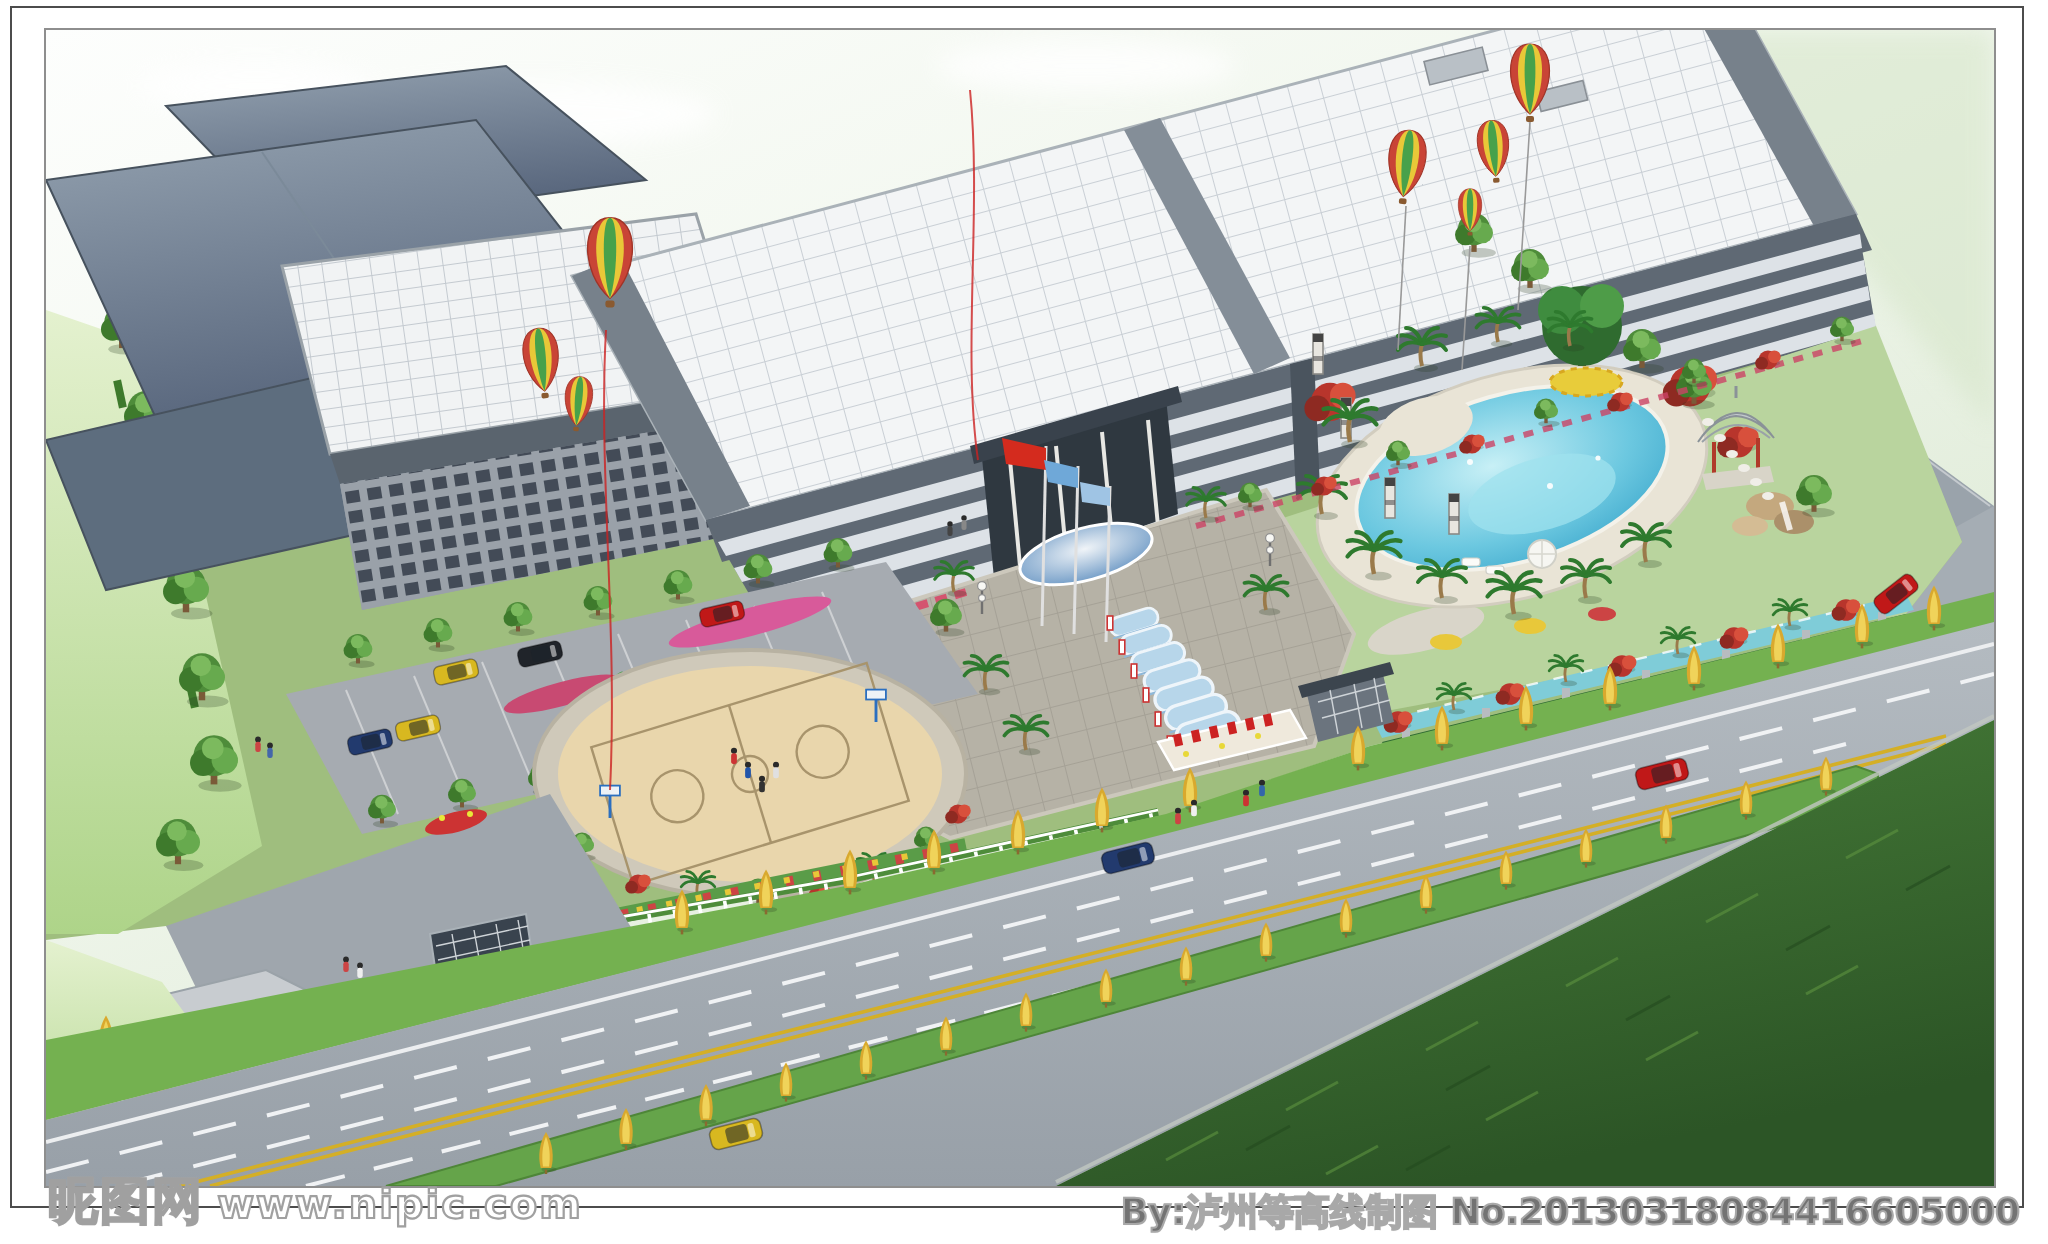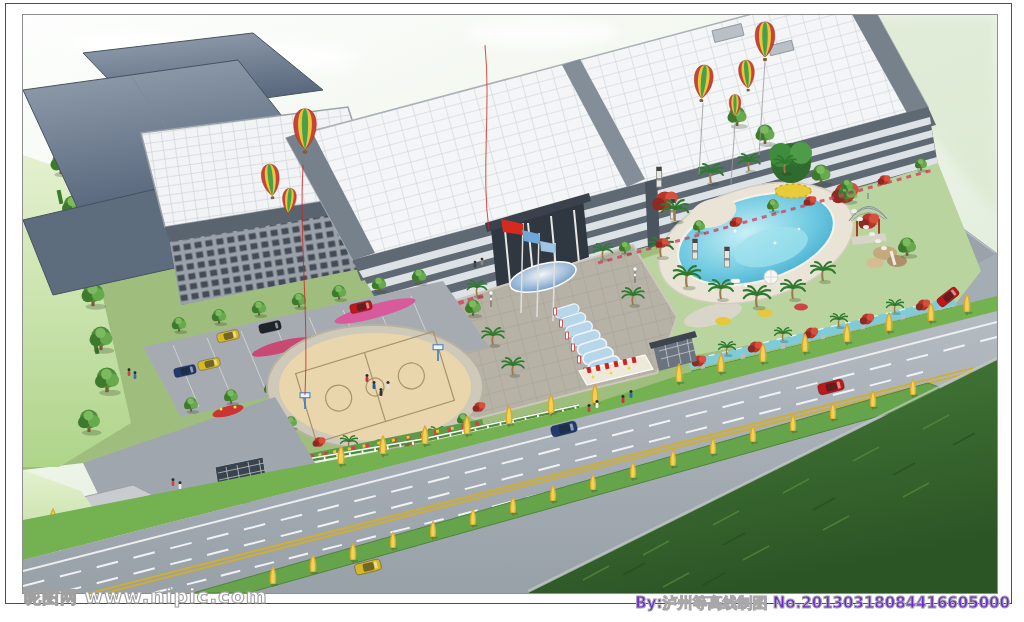--- a/index.html
+++ b/index.html
@@ -6,24 +6,24 @@
   .canvas{position:relative;width:1024px;height:622px;background:#ffffff;overflow:hidden;
           font-family:"DejaVu Sans","Liberation Sans",sans-serif;}
   .outer-frame{position:absolute;left:5px;top:3px;width:1005px;height:599px;
                border:1px solid #4c4c4c;pointer-events:none;z-index:3;}
   .artwork{position:absolute;left:22px;top:14px;width:974px;height:578px;
            border:1px solid #8e8e8e;background:#f4f8f0;z-index:1;}
   .artwork svg{display:block;}
   .wm-left{position:absolute;left:24px;top:584px;z-index:5;white-space:nowrap;
            font-weight:bold;color:#ffffff;-webkit-text-stroke:1.1px #a0a0a0;
            text-shadow:0 0 1px #bdbdbd;letter-spacing:1px;}
-  .wm-left .site-name{font-size:17px;}
+  .wm-left .site-name{font-size:25px;}
   .wm-left .site-url{font-size:20px;}
   .wm-right{position:absolute;right:14px;top:594px;z-index:5;white-space:nowrap;
-            font-weight:bold;font-size:15px;color:#6d28d9;
+            font-weight:bold;font-size:18px;color:#737373;
             -webkit-text-stroke:1px #a8a8a8;text-shadow:0 0 1px #c2c2c2;}
 </style>
 </head>
 <body>
 
 <div class="canvas">
 
   <div class="artwork">
   <svg viewBox="0 0 974 578" width="974" height="578" xmlns="http://www.w3.org/2000/svg">
     <defs>

